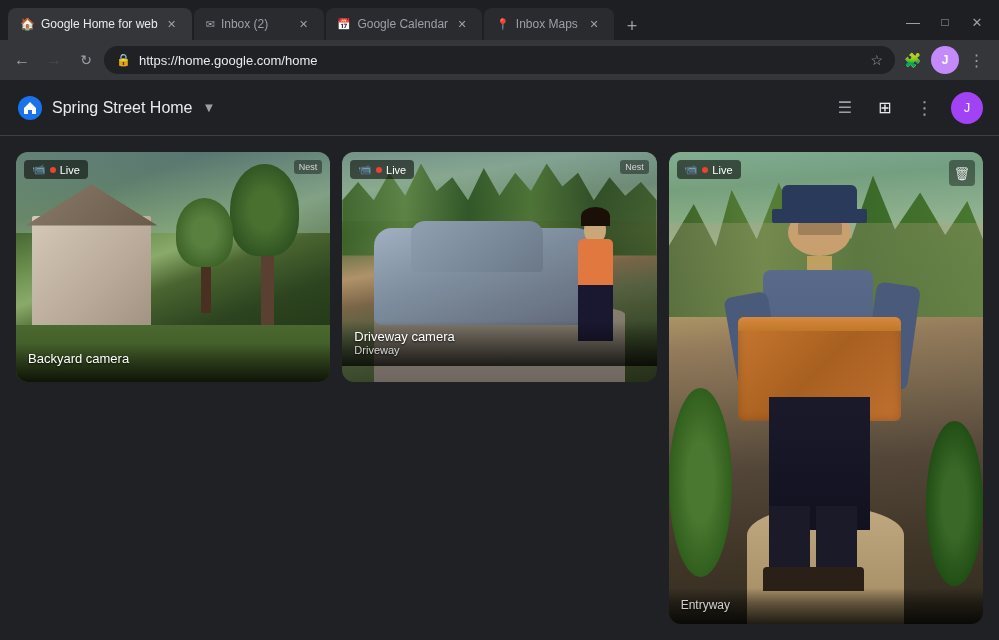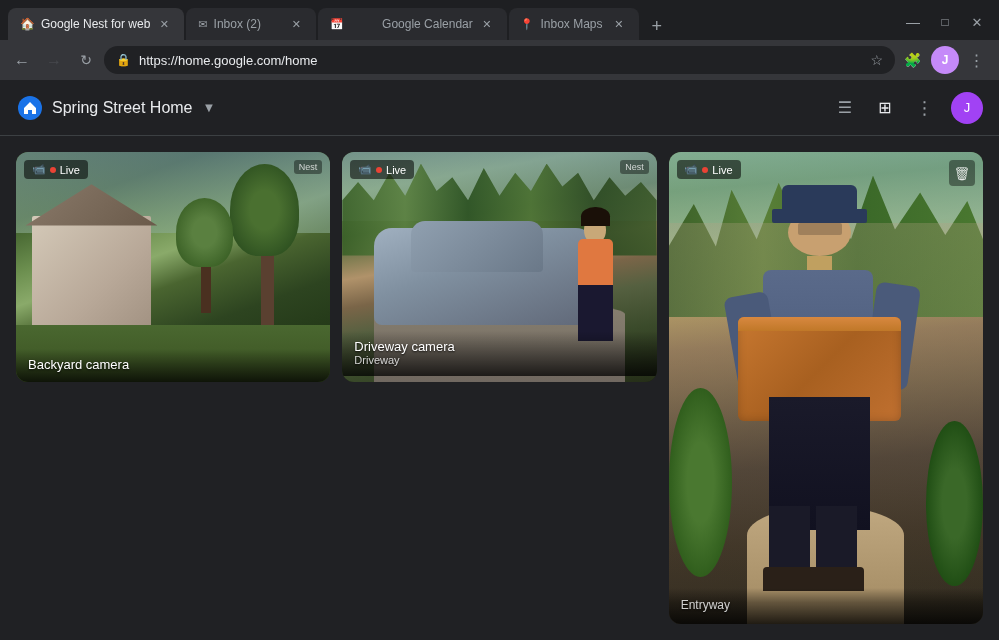--- a/index.html
+++ b/index.html
@@ -7,33 +7,33 @@
   </style>
 </head>
 <body>
 
 <div>
 
   <div style="display:flex;align-items:flex-end;height:40px;background:#1e1f22;padding:0 8px;padding-top:8px;gap:2px;">
 
     <div style="display:flex;align-items:center;height:32px;padding:0 12px;border-radius:8px 8px 0 0;background:#35363a;color:#e8eaed;font-size:12px;gap:6px;min-width:140px;max-width:200px;cursor:pointer;">
       <span style="font-size:12px;">🏠</span>
-      <span style="overflow:hidden;text-overflow:ellipsis;white-space:nowrap;flex:1;font-size:12px;">Google Nest for web</span>
+      <span style="overflow:hidden;text-overflow:ellipsis;white-space:nowrap;flex:1;font-size:12px;">Google Home for web</span>
       <span style="width:16px;height:16px;border-radius:50%;display:flex;align-items:center;justify-content:center;font-size:11px;color:#9aa0a6;cursor:pointer;">✕</span>
     </div>
 
     <div style="display:flex;align-items:center;height:32px;padding:0 12px;border-radius:8px 8px 0 0;background:#2a2b2f;color:#9aa0a6;font-size:12px;gap:6px;min-width:130px;max-width:200px;cursor:pointer;">
       <span style="font-size:11px;">✉</span>
       <span style="overflow:hidden;text-overflow:ellipsis;white-space:nowrap;flex:1;font-size:12px;">Inbox (2)</span>
       <span style="width:16px;height:16px;border-radius:50%;display:flex;align-items:center;justify-content:center;font-size:11px;color:#9aa0a6;cursor:pointer;">✕</span>
     </div>
 
     <div style="display:flex;align-items:center;height:32px;padding:0 12px;border-radius:8px 8px 0 0;background:#2a2b2f;color:#9aa0a6;font-size:12px;gap:6px;min-width:140px;max-width:200px;cursor:pointer;">
       <span style="font-size:11px;">📅</span>
-      <span style="overflow:hidden;text-overflow:ellipsis;white-space:nowrap;flex:1;font-size:12px;margin-left:32px;">Google Calendar</span>
+      <span style="overflow:hidden;text-overflow:ellipsis;white-space:nowrap;flex:1;font-size:12px;">Google Calendar</span>
       <span style="width:16px;height:16px;border-radius:50%;display:flex;align-items:center;justify-content:center;font-size:11px;color:#9aa0a6;cursor:pointer;">✕</span>
     </div>
 
     <div style="display:flex;align-items:center;height:32px;padding:0 12px;border-radius:8px 8px 0 0;background:#2a2b2f;color:#9aa0a6;font-size:12px;gap:6px;min-width:130px;max-width:200px;cursor:pointer;">
       <span style="font-size:11px;">📍</span>
       <span style="overflow:hidden;text-overflow:ellipsis;white-space:nowrap;flex:1;font-size:12px;">Inbox Maps</span>
       <span style="width:16px;height:16px;border-radius:50%;display:flex;align-items:center;justify-content:center;font-size:11px;color:#9aa0a6;cursor:pointer;">✕</span>
     </div>
 
     <div style="width:28px;height:28px;border-radius:50%;display:flex;align-items:center;justify-content:center;color:#9aa0a6;cursor:pointer;font-size:18px;margin-left:2px;">+</div>
@@ -107,21 +107,21 @@
 
           <div style="display:flex;justify-content:space-between;align-items:flex-start;padding:8px;">
             <div style="display:flex;align-items:center;gap:4px;background:rgba(0,0,0,0.55);border-radius:4px;padding:3px 8px;">
               <span style="color:white;font-size:11px;">📹</span>
               <span style="width:6px;height:6px;border-radius:50%;background:#ea4335;display:inline-block;"></span>
               <span style="color:white;font-size:11px;font-weight:500;">Live</span>
             </div>
             <span style="color:rgba(255,255,255,0.75);font-size:9px;background:rgba(0,0,0,0.4);padding:2px 5px;border-radius:3px;">Nest</span>
           </div>
 
-          <div style="position:absolute;bottom:0;left:0;right:0;padding:8px 12px 10px;background:linear-gradient(to top,rgba(0,0,0,0.75) 0%,transparent 100%);">
+          <div style="position:absolute;bottom:0;left:0;right:0;padding:8px 12px 16px;background:linear-gradient(to top,rgba(0,0,0,0.75) 0%,transparent 100%);">
             <div style="color:white;font-size:13px;font-weight:500;text-shadow:0 1px 2px rgba(0,0,0,0.8);">Backyard camera</div>
           </div>
         </div>
       </div>
     </div>
 
     <div style="border-radius:12px;overflow:hidden;position:relative;cursor:pointer;background:#1a2010;">
       <div style="width:100%;height:100%;position:relative;overflow:hidden;">
 
         <div style="position:absolute;inset:0;background:linear-gradient(170deg,#6b8a5a 0%,#8aaa70 15%,#4a6535 30%,#b0926a 45%,#7a6548 55%,#556040 65%,#3a4a2a 80%,#252e18 100%);"></div>
@@ -142,21 +142,21 @@
 
         <div style="position:absolute;inset:0;">
           <div style="display:flex;justify-content:space-between;align-items:flex-start;padding:8px;">
             <div style="display:flex;align-items:center;gap:4px;background:rgba(0,0,0,0.55);border-radius:4px;padding:3px 8px;">
               <span style="color:white;font-size:11px;">📹</span>
               <span style="width:6px;height:6px;border-radius:50%;background:#ea4335;display:inline-block;"></span>
               <span style="color:white;font-size:11px;font-weight:500;">Live</span>
             </div>
             <span style="color:rgba(255,255,255,0.75);font-size:9px;background:rgba(0,0,0,0.4);padding:2px 5px;border-radius:3px;">Nest</span>
           </div>
-          <div style="position:absolute;bottom:6px;left:0;right:0;padding:8px 12px 10px;background:linear-gradient(to top,rgba(0,0,0,0.75) 0%,transparent 100%);margin-top:13px;">
+          <div style="position:absolute;bottom:16px;left:0;right:0;padding:8px 12px 10px;background:linear-gradient(to top,rgba(0,0,0,0.75) 0%,transparent 100%);margin-top:13px;">
             <div style="color:white;font-size:13px;font-weight:500;text-shadow:0 1px 2px rgba(0,0,0,0.8);">Driveway camera</div>
             <div style="color:rgba(255,255,255,0.8);font-size:11px;text-shadow:0 1px 2px rgba(0,0,0,0.8);">Driveway</div>
           </div>
         </div>
       </div>
     </div>
 
     <div style="border-radius:12px;overflow:hidden;position:relative;cursor:pointer;background:#181810;grid-row:span 2;">
       <div style="width:100%;height:100%;position:relative;overflow:hidden;">
 

